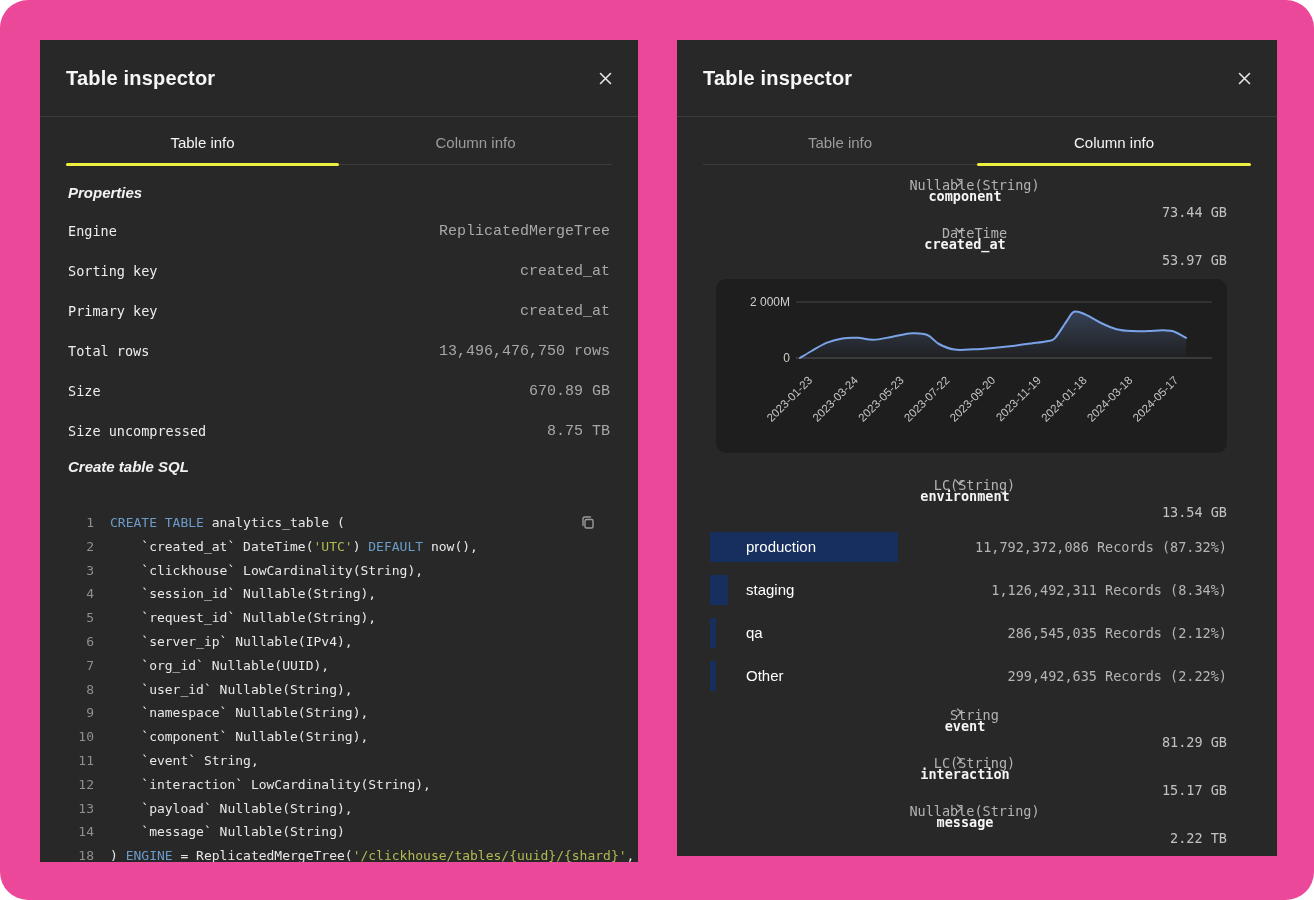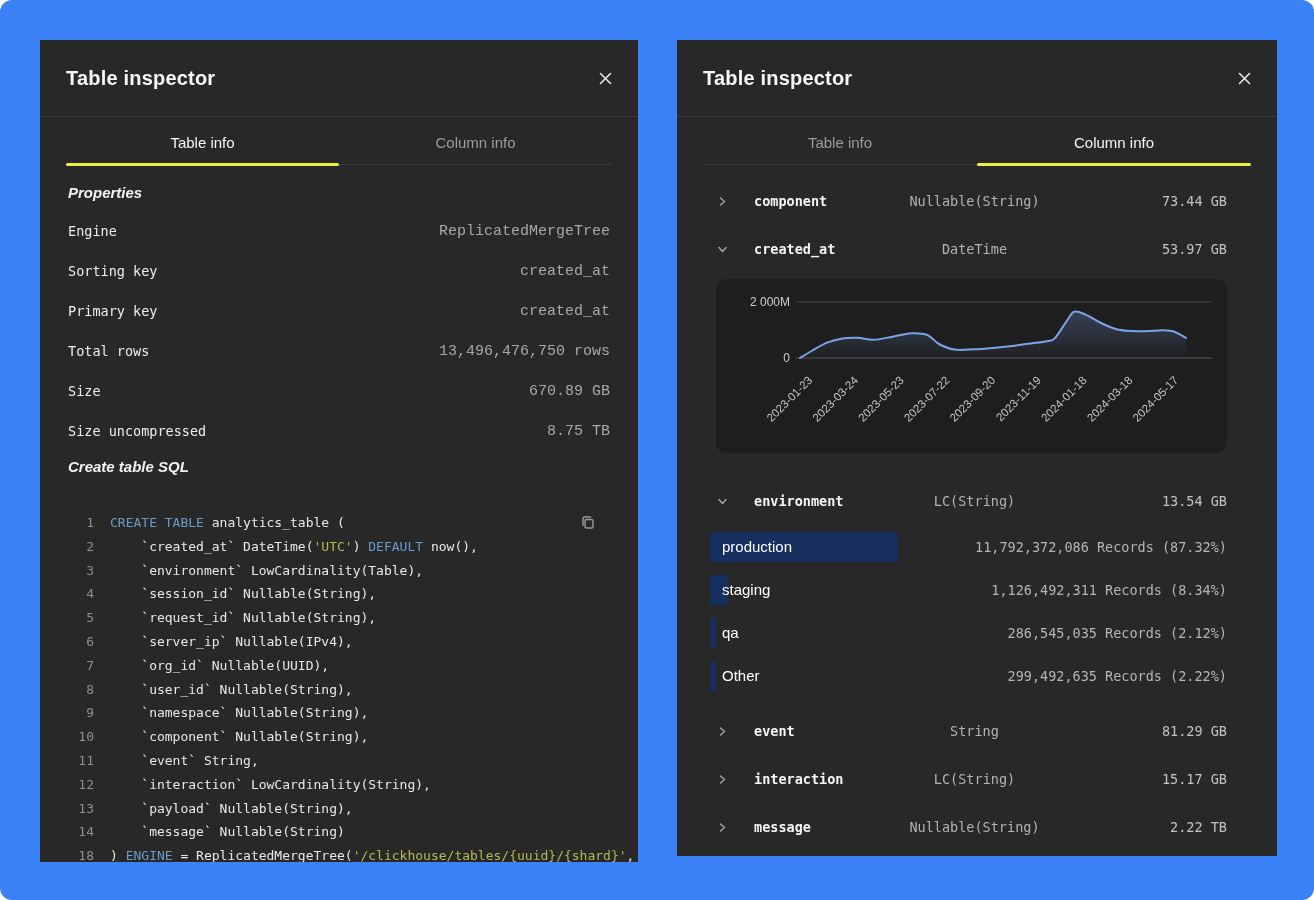--- a/index.html
+++ b/index.html
@@ -1,18 +1,18 @@
 <!DOCTYPE html>
 <html><head>
 <meta charset="utf-8">
 <style>
   * { margin:0; padding:0; box-sizing:border-box; }
   html,body { width:1314px; height:900px; background:#ffffff; }
   body { font-family:"Liberation Sans", sans-serif; position:relative; }
-  .stage { position:absolute; inset:0; background:#3b82f6; border-radius:12px; overflow:hidden; }
+  .stage { position:absolute; inset:0; background:#ec4899; border-radius:28px; overflow:hidden; }
 
   .panel { position:absolute; top:40px; background:#282828; overflow:hidden; }
   .panel.left  { left:40px;  width:598px; height:822px; }
   .panel.right { left:677px; width:600px; height:816px; }
 
   
   .panel-header { height:77px; display:flex; align-items:center; justify-content:space-between;
                   padding:0 26px 0 26px; border-bottom:1px solid #3c3c3c; }
   .panel-title { color:#f7f7f7; font-size:20px; font-weight:700; letter-spacing:.2px; }
   .close-btn { width:30px; height:30px; display:flex; align-items:center; justify-content:center;
@@ -39,34 +39,34 @@
   .code-line { display:flex; line-height:23.8px; font-family:"DejaVu Sans Mono", monospace; font-size:13px; white-space:pre; }
   .code-line .ln { width:26px; text-align:right; color:#8f8f8f; flex:none; margin-right:16px; }
   .code-text .pl { color:#e8e8e8; }
   .code-text .kw { color:#6b9bc8; }
   .code-text .str { color:#b3ba52; }
   .copy-btn { position:absolute; top:-2px; right:10px; width:26px; height:26px; background:none; border:none;
               display:flex; align-items:center; justify-content:center; cursor:pointer; }
 
   
   .col-row { height:48px; display:flex; align-items:center; position:relative;
-             padding-left:26px; padding-right:50px; cursor:pointer; }
+             padding-left:26px; padding-right:50px; cursor:pointer;flex-direction:column; }
   .col-row.first { margin-top:12px; }
   .chev { width:11px; height:11px; flex:none; margin-left:14px; margin-right:26px; }
   .col-name { color:#f5f5f5; font-family:"DejaVu Sans Mono", monospace; font-size:13.5px; font-weight:700; }
   .col-type { position:absolute; left:0; right:5px; text-align:center; color:#b3b3b3;
               font-family:"DejaVu Sans Mono", monospace; font-size:13.5px; pointer-events:none; }
   .col-size { margin-left:auto; color:#c2c2c2; font-family:"DejaVu Sans Mono", monospace; font-size:13.5px; position:relative; }
 
   .chart-box { margin:6px 50px 24px 39px; width:511px; height:174px; background:#1e1e1e; border-radius:10px; }
 
   .env-row { height:43px; display:flex; align-items:center; padding-left:33px; padding-right:50px; }
   .env-bar-wrap { position:relative; height:30px; display:flex; align-items:center; flex:1; }
   .env-bar { position:absolute; left:0; top:0; height:30px; background:#172f5e; border-radius:1px; min-width:6px; }
-  .env-label { position:relative; color:#ffffff; font-size:15px; padding-left:12px; }
+  .env-label { position:relative; color:#ffffff; font-size:15px; padding-left:12px;margin-left:24px; }
   .env-records { color:#b5b5b5; font-family:"DejaVu Sans Mono", monospace; font-size:13.5px; white-space:pre; }
 
   .gap-before-event { margin-top:10px; }
 
   .ytick { fill:#cfcfcf; font-size:12px; font-family:"Liberation Sans",sans-serif; }
   svg { display:block; }
 </style>
 </head>
 <body>
 
@@ -120,21 +120,21 @@
       <div class="code-block">
         <button class="copy-btn" aria-label="copy">
           <svg width="17" height="17" viewBox="0 0 17 17" fill="none">
             <rect x="6" y="5.5" width="8" height="8.5" rx="1.5" stroke="#9a9a9a" stroke-width="1.4"></rect>
             <path d="M4 11.5 V4.8 A1.8 1.8 0 0 1 5.8 3 H11.5" stroke="#9a9a9a" stroke-width="1.4" stroke-linecap="round"></path>
           </svg>
         </button>
         <div id="sql-lines">
             <div class="code-line"><span class="ln">1</span><span class="code-text"><span class="kw">CREATE TABLE</span><span class="pl"> analytics_table (</span></span></div>
             <div class="code-line"><span class="ln">2</span><span class="code-text"><span class="pl">    `created_at` DateTime(</span><span class="str">'UTC'</span><span class="pl">) </span><span class="kw">DEFAULT</span><span class="pl"> now(),</span></span></div>
-            <div class="code-line"><span class="ln">3</span><span class="code-text"><span class="pl">    `environment` LowCardinality(Table),</span></span></div>
+            <div class="code-line"><span class="ln">3</span><span class="code-text"><span class="pl">    `clickhouse` LowCardinality(String),</span></span></div>
             <div class="code-line"><span class="ln">4</span><span class="code-text"><span class="pl">    `session_id` Nullable(String),</span></span></div>
             <div class="code-line"><span class="ln">5</span><span class="code-text"><span class="pl">    `request_id` Nullable(String),</span></span></div>
             <div class="code-line"><span class="ln">6</span><span class="code-text"><span class="pl">    `server_ip` Nullable(IPv4),</span></span></div>
             <div class="code-line"><span class="ln">7</span><span class="code-text"><span class="pl">    `org_id` Nullable(UUID),</span></span></div>
             <div class="code-line"><span class="ln">8</span><span class="code-text"><span class="pl">    `user_id` Nullable(String),</span></span></div>
             <div class="code-line"><span class="ln">9</span><span class="code-text"><span class="pl">    `namespace` Nullable(String),</span></span></div>
             <div class="code-line"><span class="ln">10</span><span class="code-text"><span class="pl">    `component` Nullable(String),</span></span></div>
             <div class="code-line"><span class="ln">11</span><span class="code-text"><span class="pl">    `event` String,</span></span></div>
             <div class="code-line"><span class="ln">12</span><span class="code-text"><span class="pl">    `interaction` LowCardinality(String),</span></span></div>
             <div class="code-line"><span class="ln">13</span><span class="code-text"><span class="pl">    `payload` Nullable(String),</span></span></div>

